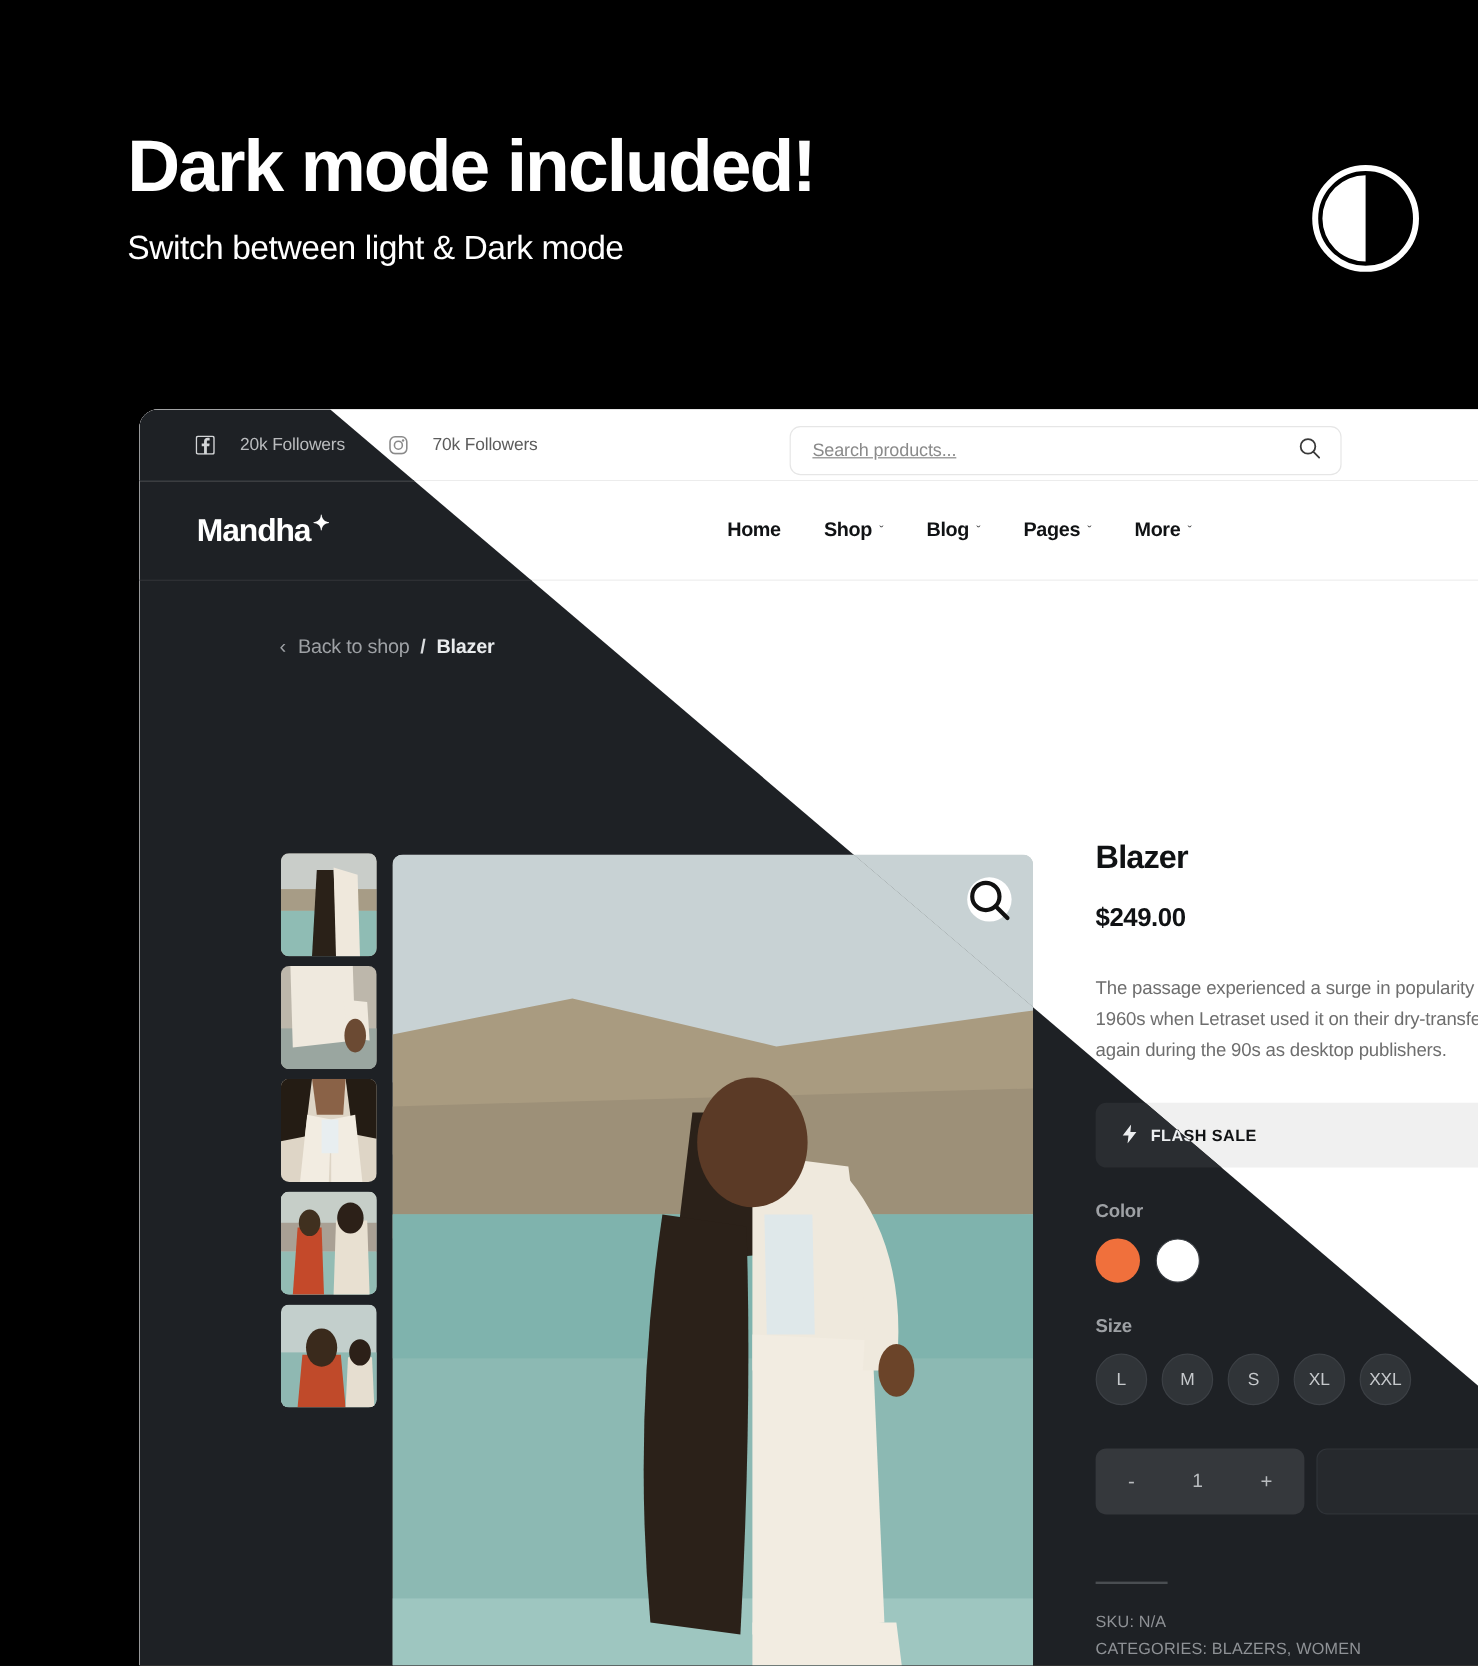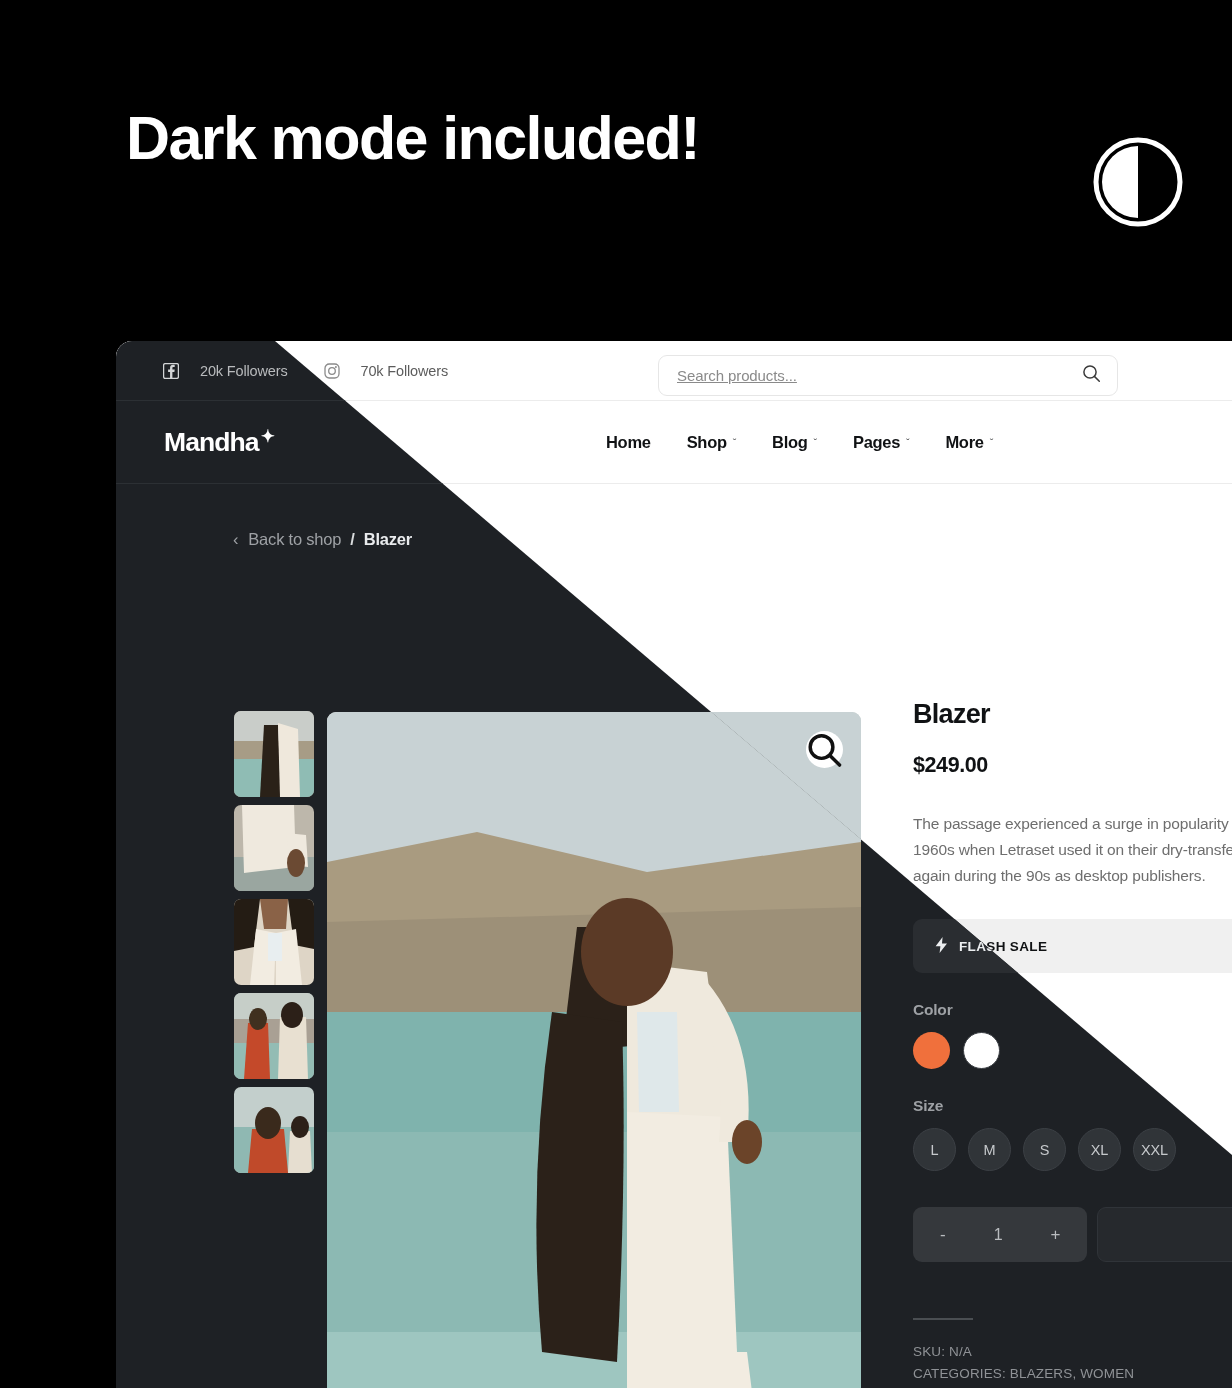--- a/index.html
+++ b/index.html
@@ -21,21 +21,20 @@
     border-radius: 42px 0 0 42px;
     overflow: hidden;
   }
 
   
   .promo {
     position: absolute;
     left: 106px;
     top: 108px;
     width: 1080px;
-    margin-left: 20px;
   }
   .promo-title {
     font-size: 61px;
     font-weight: 700;
     line-height: 1.0;
     color: #ffffff;
     letter-spacing: -1.6px;
   }
   .promo-sub {
     margin-top: 22px;
@@ -232,20 +231,21 @@
   .light .meta { color: #7b7b7b; }
   .dark  .meta  { color: #8f9296; }
 </style>
 </head>
 <body>
 
 <div id="canvas">
 
   <div class="promo">
     <div class="promo-title">Dark mode included!</div>
+    <div class="promo-sub">Switch between light &amp; Dark mode</div>
   </div>
 
   <div class="mode-icon">
     <svg viewBox="0 0 96 96" width="96" height="96">
       <circle cx="48" cy="48" r="42" fill="none" stroke="#ffffff" stroke-width="5"></circle>
       <path d="M48 12 A36 36 0 0 0 48 84 Z" fill="#ffffff"></path>
     </svg>
   </div>
 
   <div id="browser">

